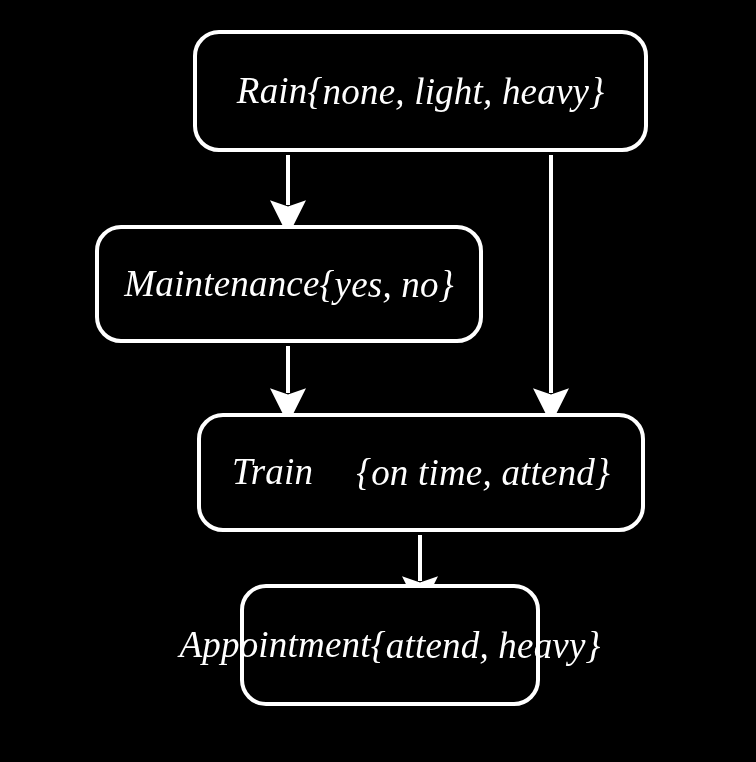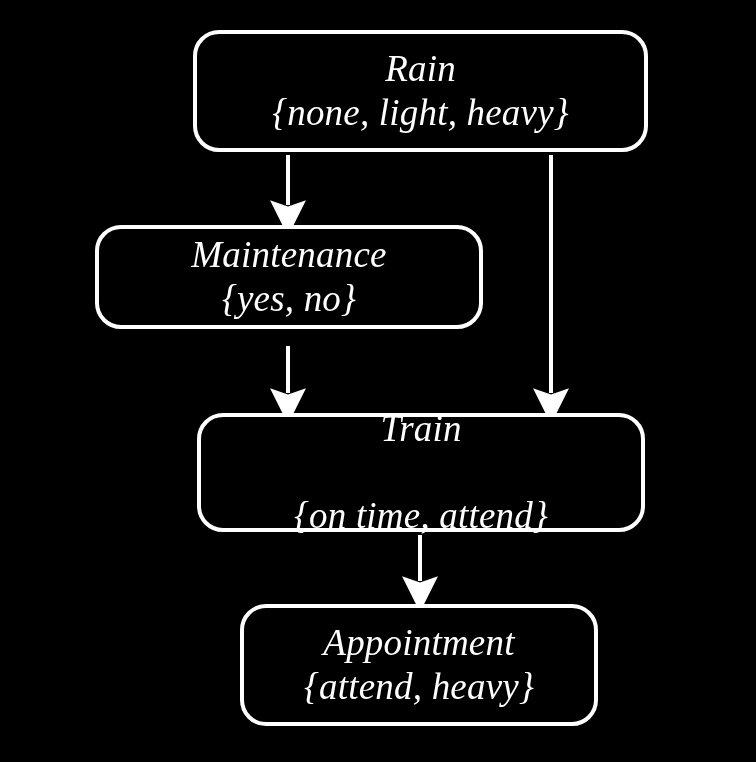--- a/index.html
+++ b/index.html
@@ -23,21 +23,20 @@
     height: 762px;
     pointer-events: none;
   }
   .node {
     position: absolute;
     box-sizing: border-box;
     border: 4px solid #ffffff;
     border-radius: 26px;
     background: #000000;
     display: flex;
-    flex-direction: column;
     align-items: center;
     justify-content: center;
     color: #ffffff;
     text-align: left;
     line-height: 1.14;
   }
   .node-name {
     font-style: italic;
     font-size: 37px;
     letter-spacing: 0.2px;
@@ -45,23 +44,23 @@
   }
   .node-states {
     font-style: italic;
     font-size: 37px;
     letter-spacing: 0.2px;
     white-space: nowrap;
     margin-top: 2px;
   }
   
   #node-rain        { left:193px; top:30px;  width:455px; height:122px; }
-  #node-maintenance { left:95px;  top:225px; width:388px; height:104px; }
+  #node-maintenance { left:95px;  top:225px; width:388px; height:118px; }
   #node-train       { left:197px; top:413px; width:448px; height:119px;gap:43px; }
-  #node-appointment { left:240px; top:604px; width:358px; height:122px; }
+  #node-appointment { left:240px; top:584px; width:300px; height:122px; }
 </style>
 </head>
 <body>
 
 <div id="canvas">
 
   <svg id="edge-layer" viewBox="0 0 756 762" width="756" height="762">
     <defs>
       <marker id="arrowhead" markerWidth="9" markerHeight="9" refX="1.2" refY="4.5" orient="auto" markerUnits="strokeWidth">
         <path d="M 0 0 L 9 4.5 L 0 9 L 1.6 4.5 Z" fill="#ffffff"></path>

